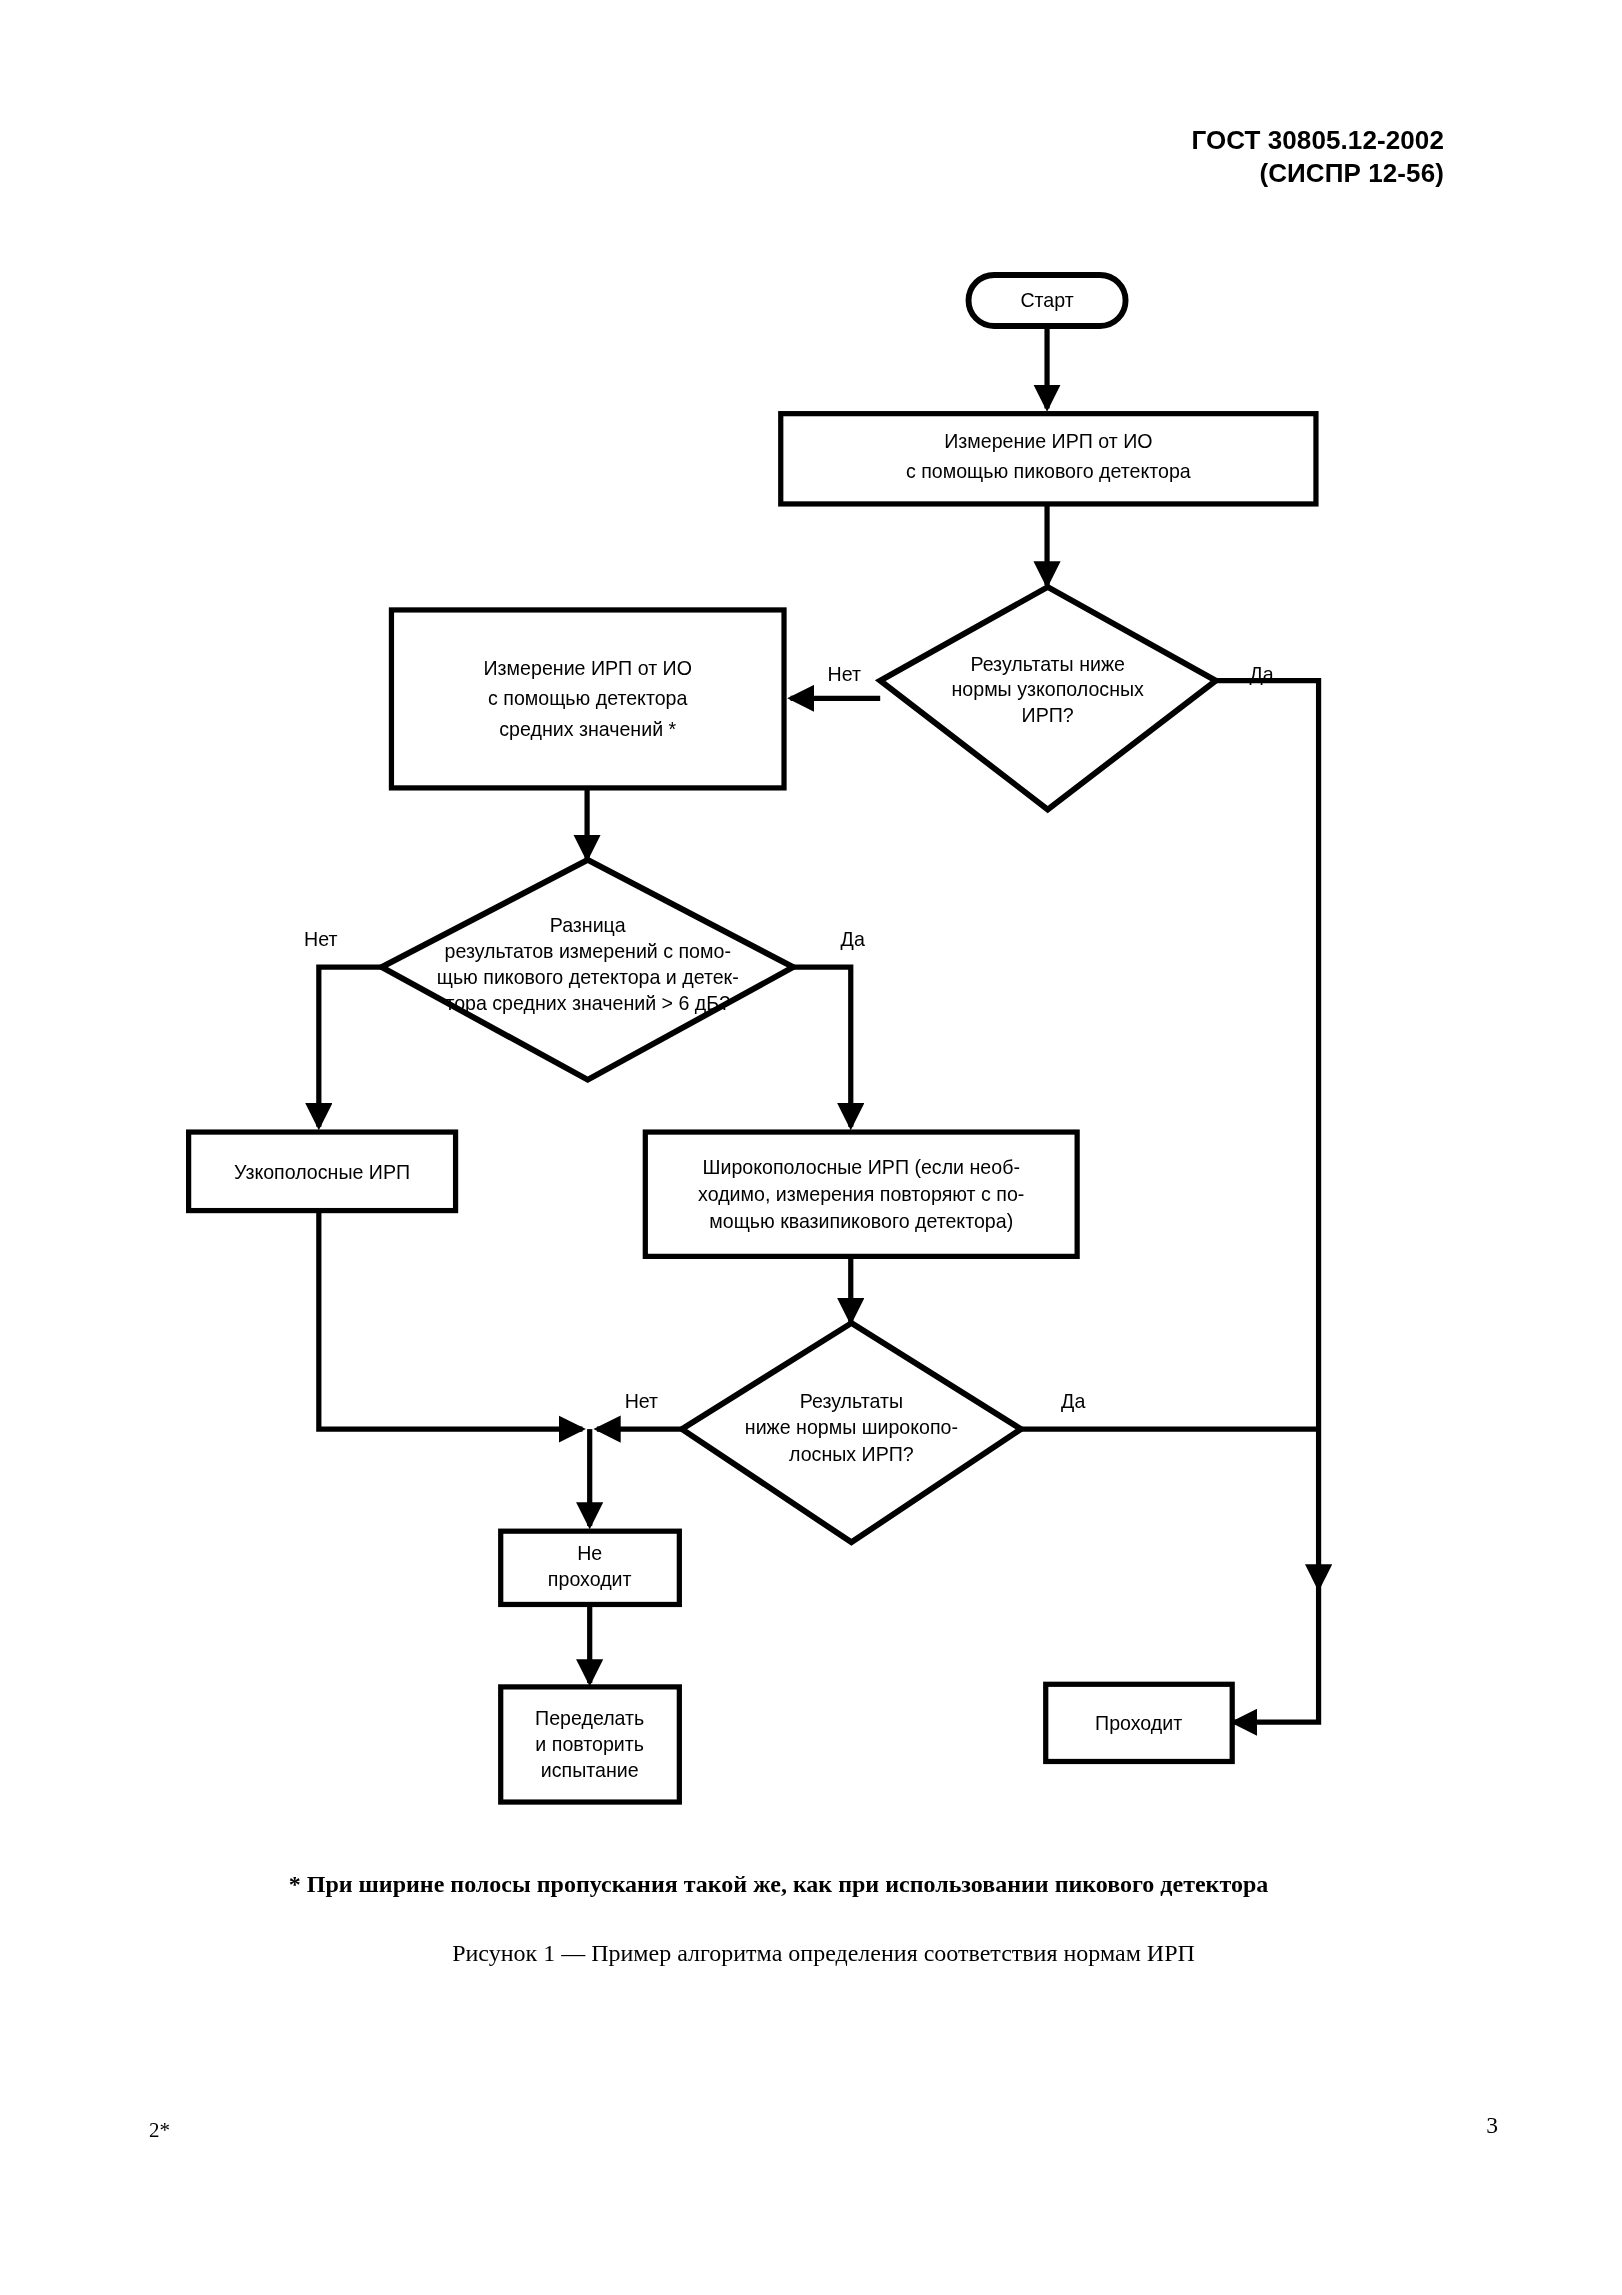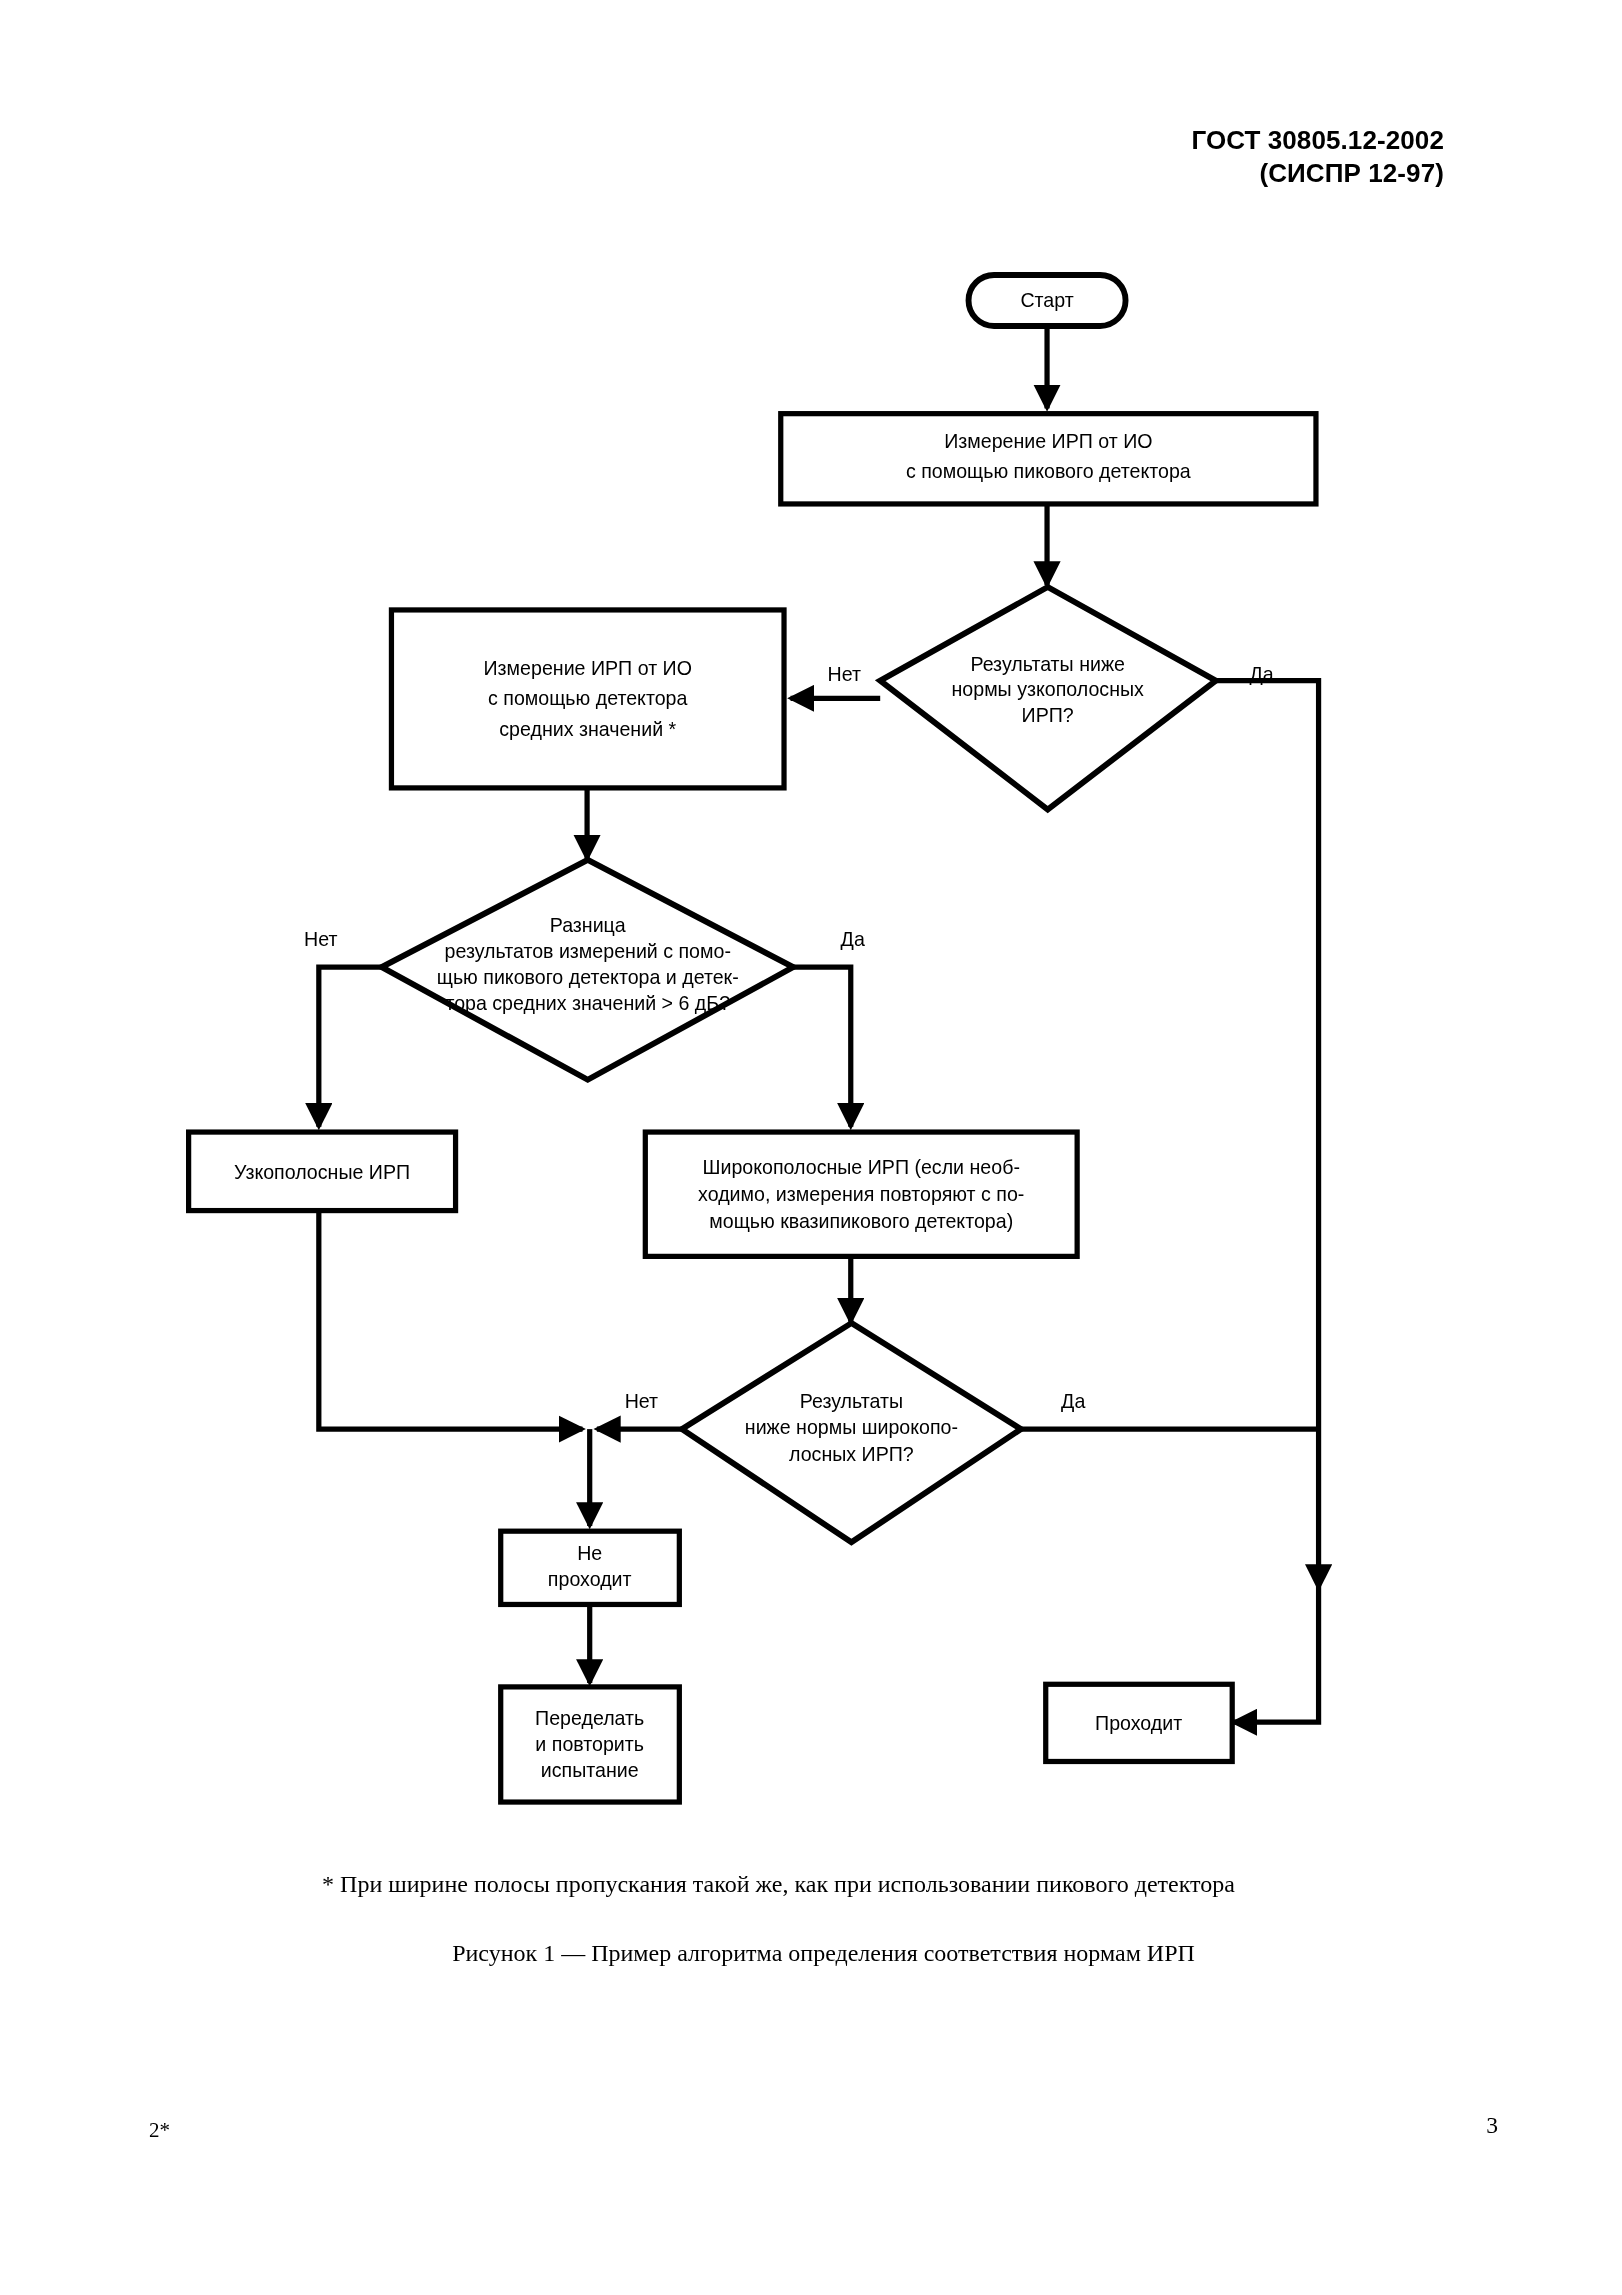--- a/index.html
+++ b/index.html
@@ -65,20 +65,21 @@
   
   .footnote {
     position: absolute;
     left: 0;
     top: 1868px;
     width: 1557px;
     text-align: center;
     font-family: "Liberation Serif", serif;
     font-size: 24px;
     line-height: 1.4;
+    font-weight: bold;
   }
   .caption {
     position: absolute;
     left: 0;
     top: 1937px;
     width: 1623px;
     text-align: center;
     font-family: "Liberation Serif", serif;
     font-size: 24px;
     line-height: 1.4;
@@ -100,21 +101,21 @@
     font-size: 23.6px;
   }
 </style>
 </head>
 <body>
 
 <div class="page">
 
   <div class="doc-header">
     <div>ГОСТ 30805.12-2002</div>
-    <div>(СИСПР 12-97)</div>
+    <div>(СИСПР 12-56)</div>
   </div>
 
   <div class="flow-wrap">
     <svg class="flow" viewBox="0 0 2480 2800" xmlns="http://www.w3.org/2000/svg">
       <defs>
         <marker id="arrow" viewBox="0 0 12 12" refX="10.5" refY="6" markerWidth="5.2" markerHeight="5.2" orient="auto-start-reverse">
           <path d="M 0 0 L 12 6 L 0 12 z" fill="#000000"></path>
         </marker>
       </defs>
 

